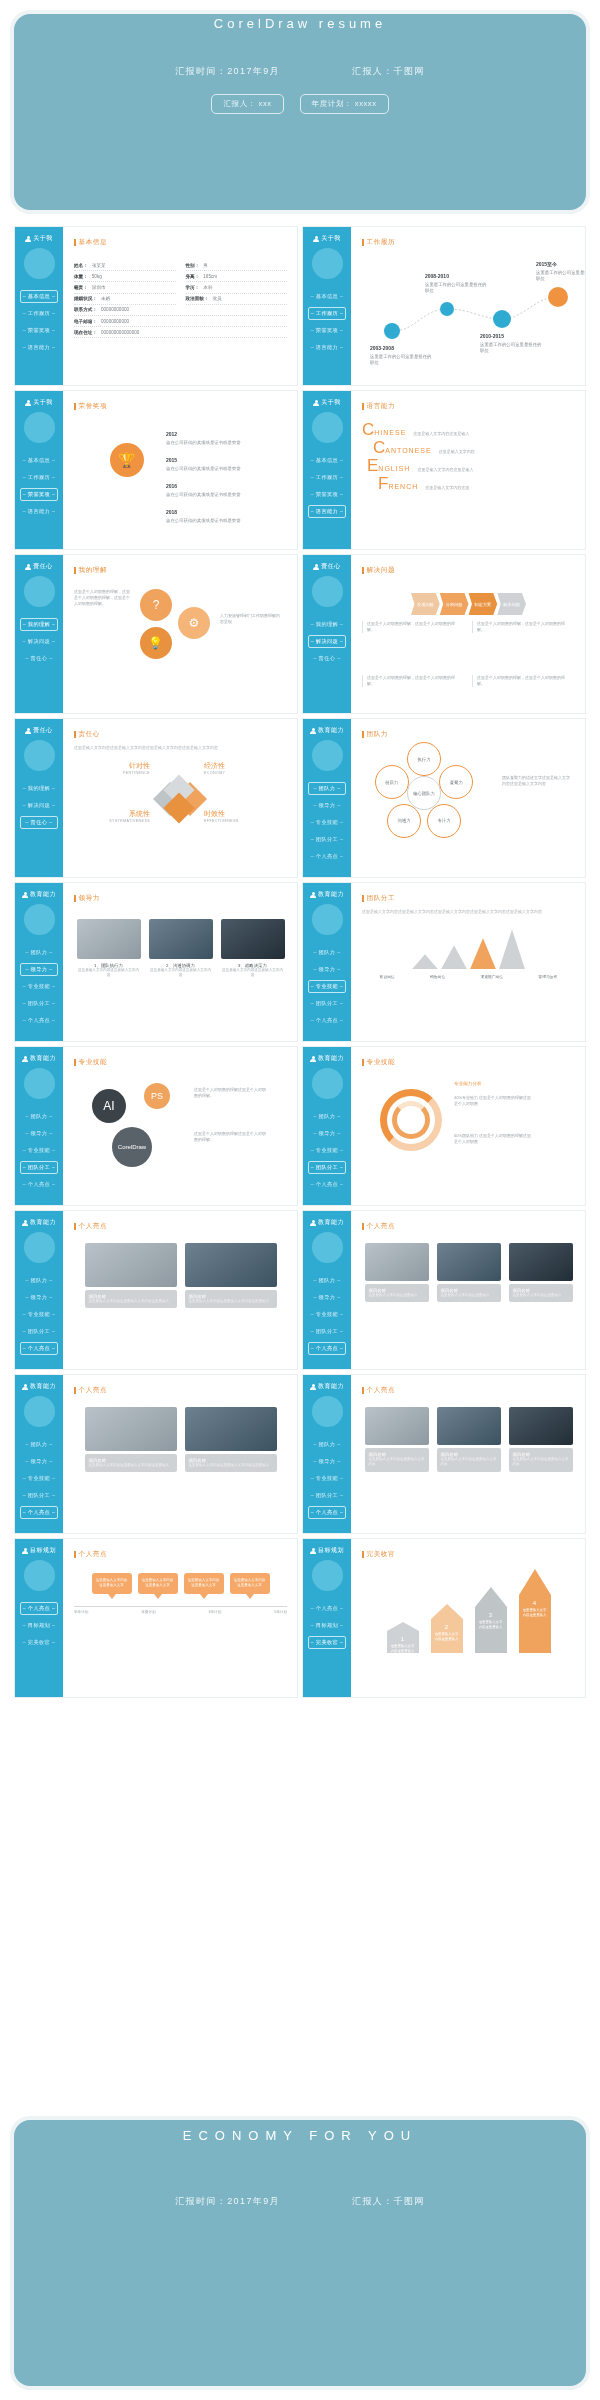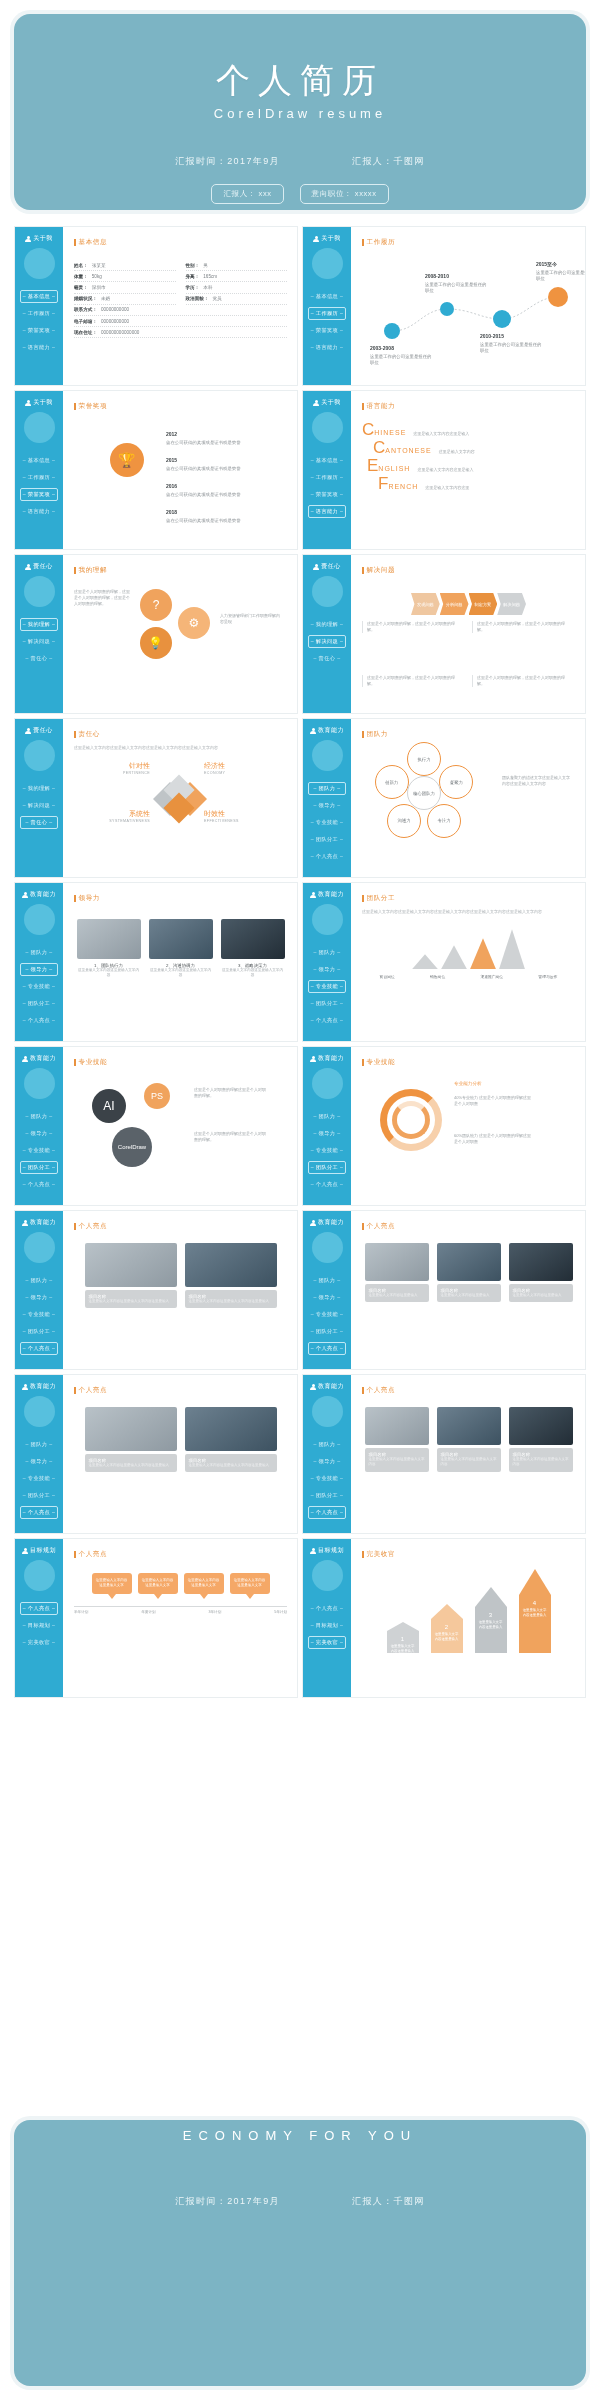--- a/index.html
+++ b/index.html
@@ -143,29 +143,28 @@
   .th-sub { color:#fff; font-size:13px; letter-spacing:7px; font-weight:300; margin-top:8px; }
   .th-meta { margin-top:52px; width:100%; display:flex; justify-content:center; gap:72px;
              color:#edf6f8; font-size:9px; letter-spacing:1.4px; }
 </style>
 </head>
 <body>
 
 <div class="page">
 
   <div class="cover">
-    <div class="cover-title">个人简历</div>
     <div class="cover-sub">CorelDraw resume</div>
     <div class="cover-meta">
       <span>汇报时间：2017年9月</span>
       <span>汇报人：千图网</span>
     </div>
     <div class="cover-btns">
       <div class="cover-btn">汇报人： xxx</div>
-      <div class="cover-btn">意向职位： xxxxx</div>
+      <div class="cover-btn">年度计划： xxxxx</div>
     </div>
   </div>
 
   <div class="grid" id="grid">
       <div class="slide">
         <div class="rail">
      <div class="rail-top">
        <span class="rail-ico"></span>关于我
      </div>
      <div class="rail-avatar"></div>

